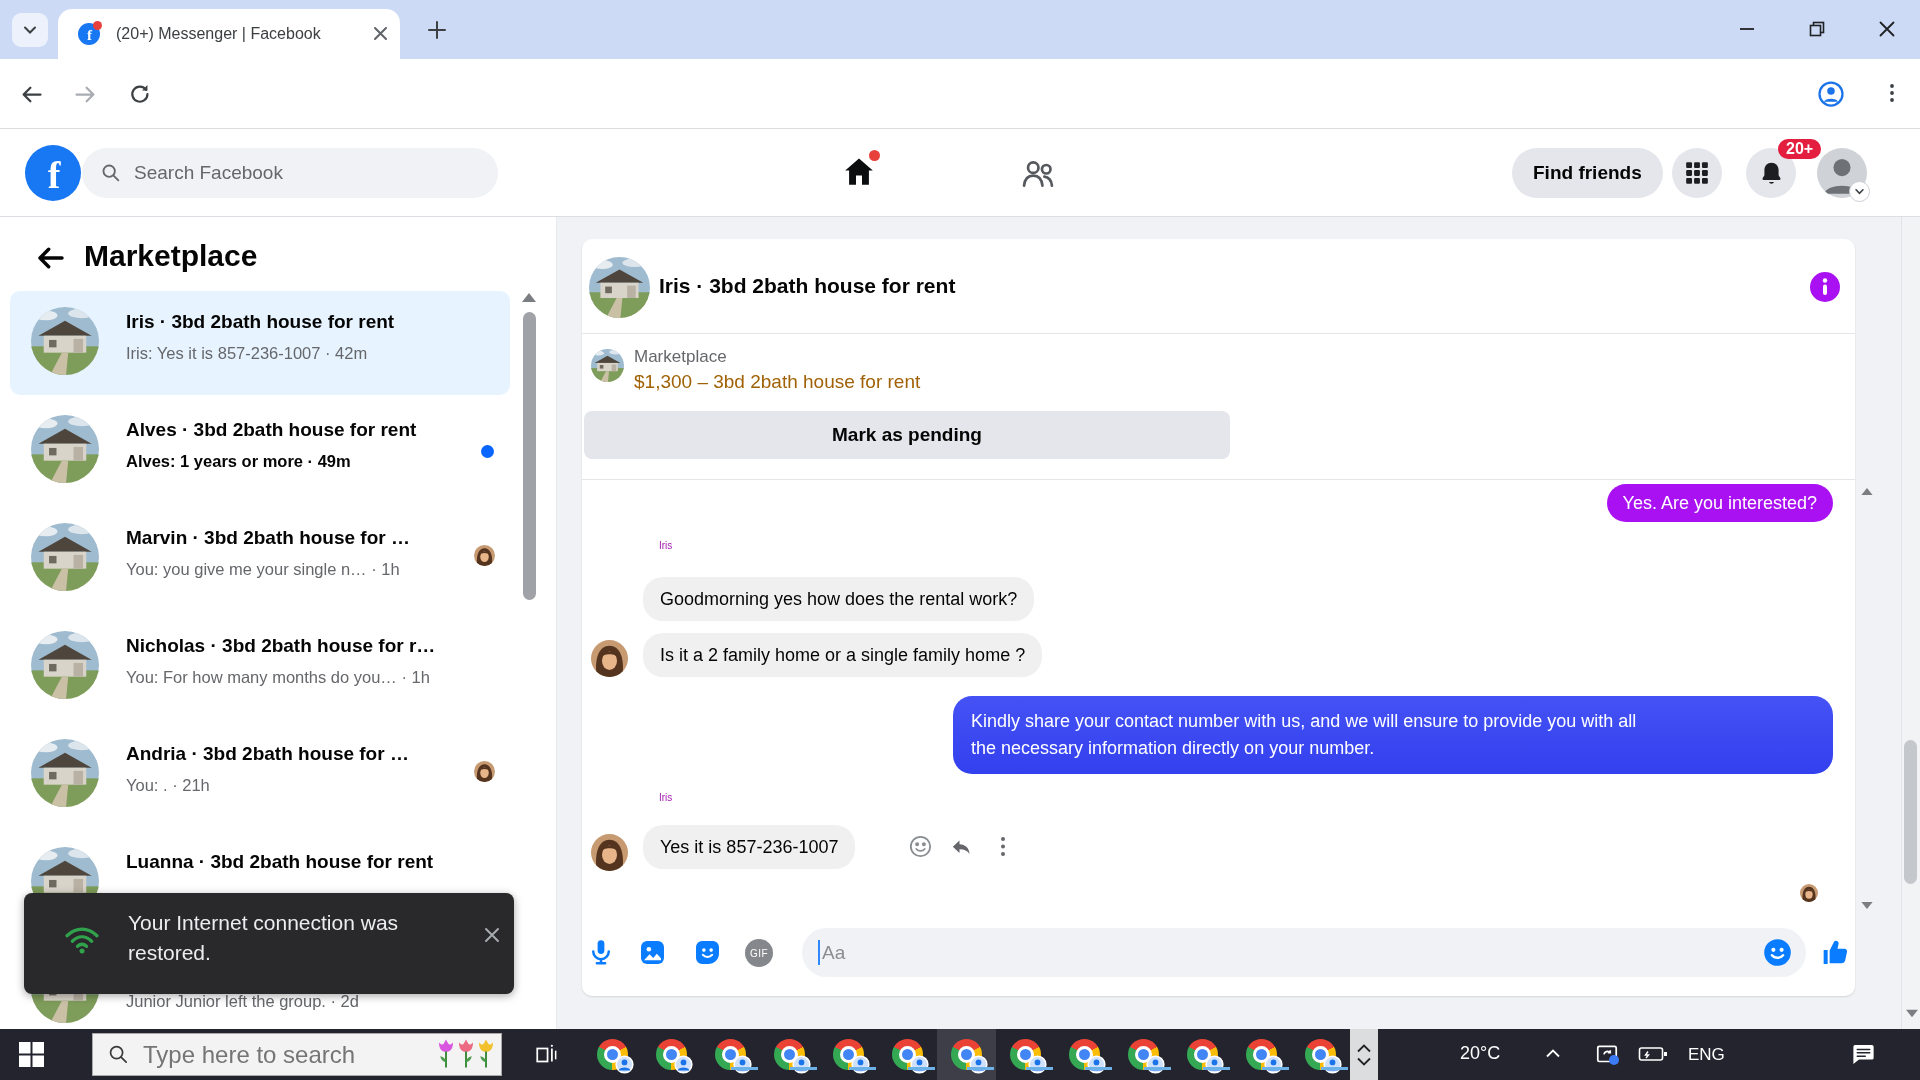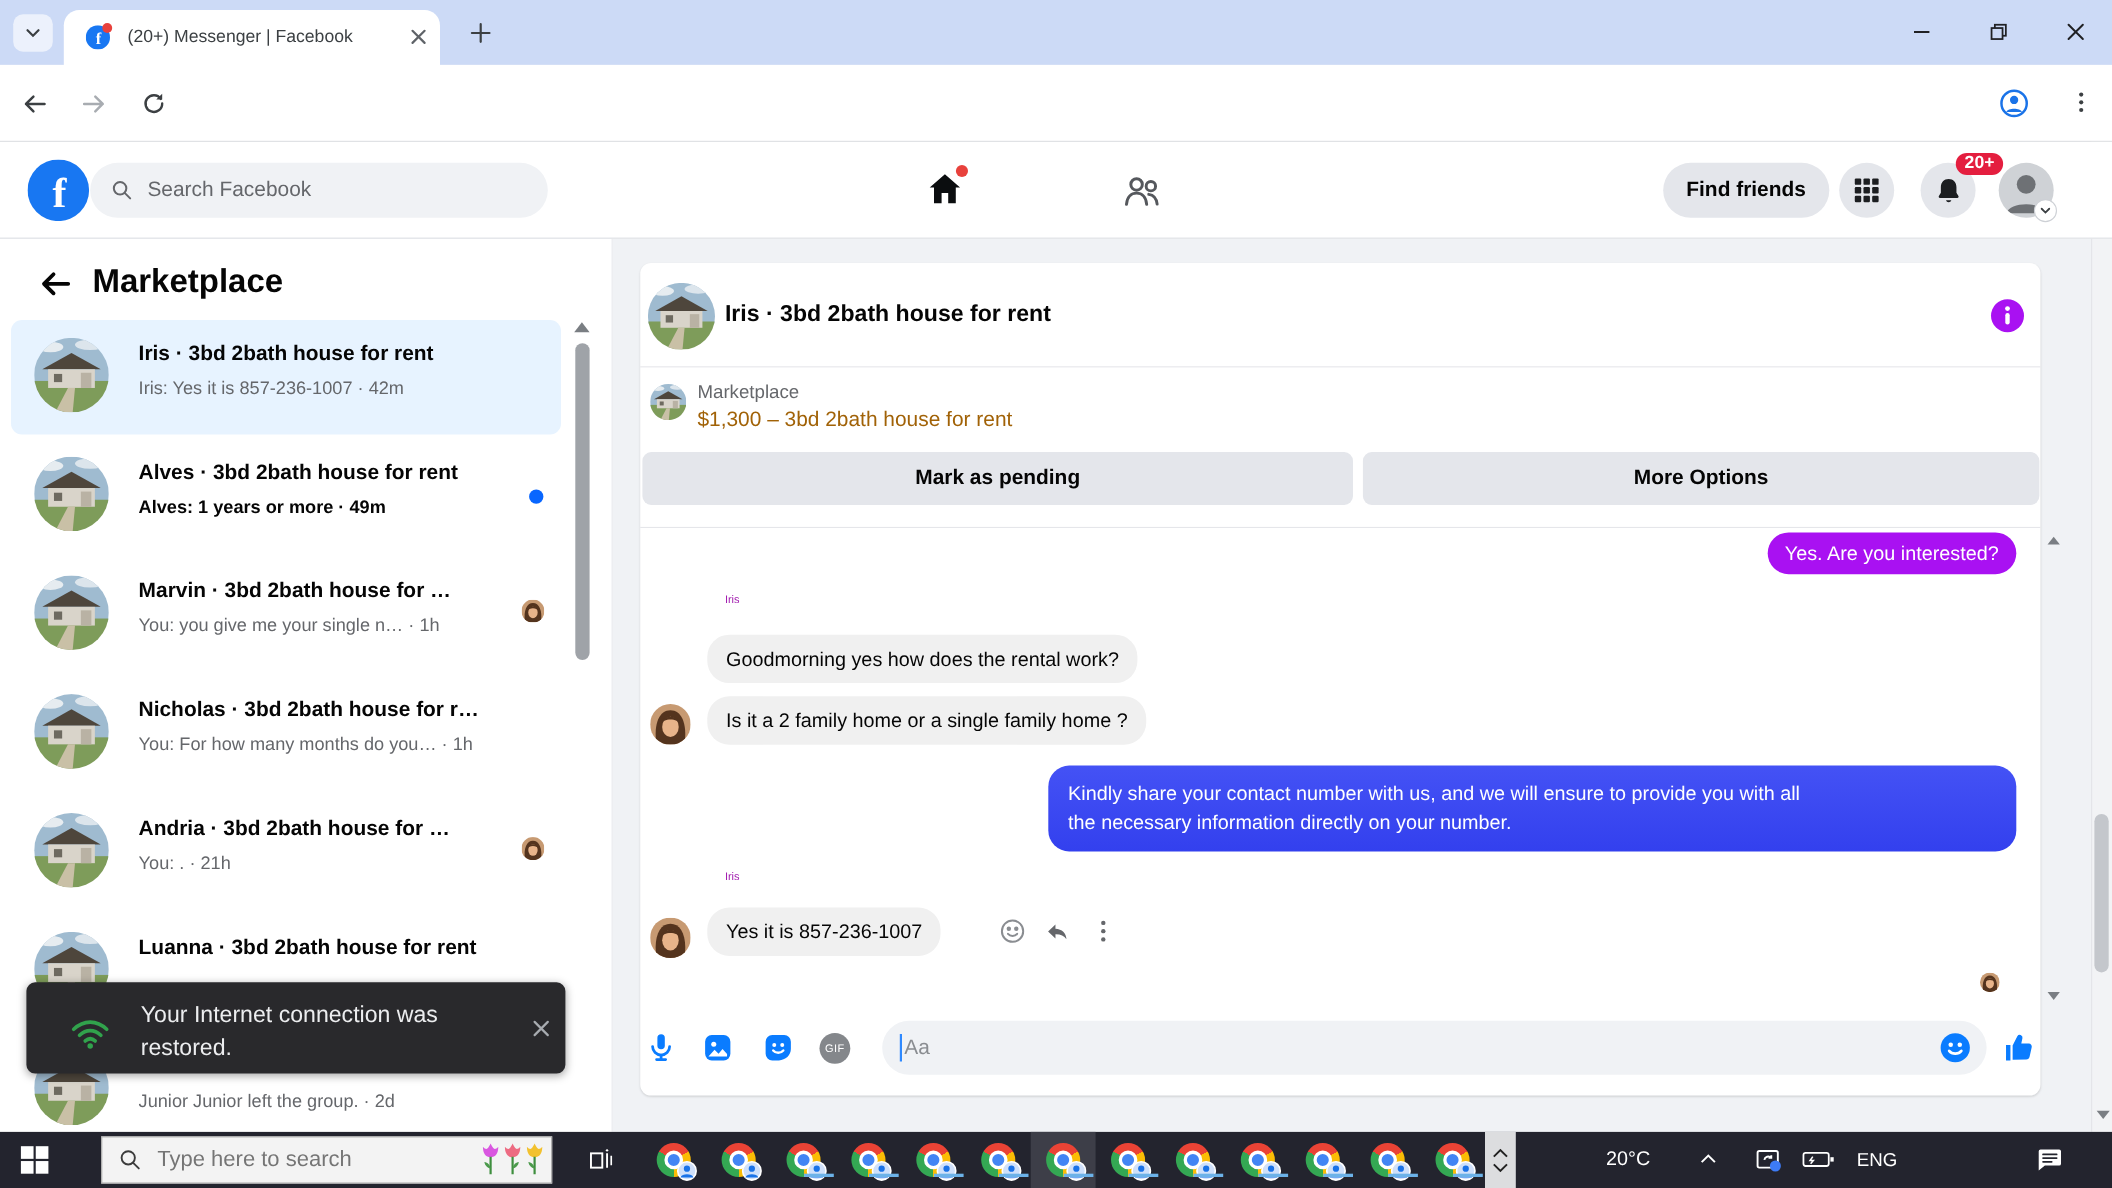--- a/index.html
+++ b/index.html
@@ -42,32 +42,32 @@
   .msg-label { position:absolute; font-size:10px; color:#a21caf;text-align:center; }
   .msg-av { position:absolute; width:37px; height:37px; border-radius:50%; overflow:hidden; }
   .bubble-purple { position:absolute; right:22px; top:245px; height:38px; line-height:38px; padding:0 16px; border-radius:19px; background:#A911F2; color:#fff; font-size:18px; white-space:nowrap; }
   .bubble-blue { position:absolute; left:371px; top:457px; width:880px; padding:12px 18px; border-radius:19px; background:linear-gradient(#4452F5,#3340EE); color:#fff; font-size:18px; line-height:27px; white-space:pre-line; }
   .composer-pill { position:absolute; left:220px; top:689px; width:1004px; height:49px; border-radius:25px; background:#F0F2F5; }
   .composer-input { position:absolute; left:20px; top:0; width:720px; height:49px; border:none; outline:none; background:transparent; font-size:19px; color:#050505; font-family:"Liberation Sans",sans-serif; }
   .composer-input::placeholder { color:#8A8D91; }
   .caret { position:absolute; left:16px; top:12px; width:2px; height:25px; background:#2E89FF; }
   .hovericon { position:absolute; top:594px; }
   
-  .toast { position:absolute; left:24px; top:893px; width:490px; height:83px; background:#29292C; border-radius:8px; box-shadow:0 2px 8px rgba(0,0,0,.35); z-index:40; }
+  .toast { position:absolute; left:24px; top:893px; width:490px; height:101px; background:#29292C; border-radius:8px; box-shadow:0 2px 8px rgba(0,0,0,.35); z-index:40; }
   .toast-text { position:absolute; left:104px; top:15px; width:330px; font-size:21px; line-height:30px; color:#ECEDEF; }
   
   .sb-scroll-thumb { position:absolute; left:523px; top:312px; width:13px; height:288px; background:#9FA3A8; border-radius:7px; z-index:6; }
   .tri-up { width:0; height:0; border-left:7px solid transparent; border-right:7px solid transparent; border-bottom:9px solid #7A7E83; }
   .tri-down { width:0; height:0; border-left:7px solid transparent; border-right:7px solid transparent; border-top:9px solid #7A7E83; }
   .main-scroll { position:absolute; left:1901px; top:129px; width:19px; height:900px; background:#F2F3F5; border-left:1px solid #E3E4E8; z-index:4; }
   .main-thumb { position:absolute; left:2px; top:611px; width:13px; height:144px; background:#C4C7CC; border-radius:7px; }
   
   .taskbar { position:absolute; left:0; top:1029px; width:1920px; height:51px; background:#23242E; z-index:60; }
   .tb-search { position:absolute; left:92px; top:4px; width:410px; height:43px; background:#F3F3F3; border:1px solid #A9A9A9; }
-  .tb-search input { position:absolute; left:50px; top:0; width:280px; height:41px; border:none; outline:none; background:transparent; font-size:20px; color:#3B3B3B; font-family:"Liberation Sans",sans-serif; }
+  .tb-search input { position:absolute; left:50px; top:0; width:280px; height:41px; border:none; outline:none; background:transparent; font-size:24px; color:#3B3B3B; font-family:"Liberation Sans",sans-serif; }
   .task-cell { position:absolute; top:0; width:59px; height:51px; display:flex; align-items:center; justify-content:center; }
   .task-cell.focused { background:#3D3E48; }
   .task-cell .uline { position:absolute; left:16px; bottom:0; width:27px; height:3px; background:#6CB2E8; display:none; }
   .task-cell.running .uline { display:block; }
   .chrome-ball { position:relative; width:31px; height:31px; border-radius:50%; background:conic-gradient(from 60deg,#FBBC05 0 120deg,#34A853 0 240deg,#EA4335 0 360deg); }
   .chrome-ball::before { content:''; position:absolute; inset:7px; background:#4285F4; border:3px solid #fff; border-radius:50%; }
   .chrome-badge { position:absolute; right:-6px; bottom:-4px; width:19px; height:19px; }
   .trayicon { position:absolute; display:flex; align-items:center; justify-content:center; }
   .traytext { position:absolute; color:#fff; font-size:17px; }
   .chevcol { position:absolute; left:1350px; top:0; width:28px; height:51px; background:#DCDDDF; display:flex; flex-direction:column; align-items:center; justify-content:center; gap:4px; }
@@ -343,21 +343,20 @@
           <rect x="15" y="14.5" width="4" height="10.5" rx="2" fill="#fff"></rect>
         </svg>
     </div>
     <div class="divider" style="top:94px;"></div>
     <div class="abs" style="left:9px;top:110px;width:33px;height:33px;border-radius:50%;overflow:hidden;"><svg width="33" height="33">
           <use href="#houseav" width="33" height="33"></use>
         </svg></div>
     <div class="ctx-label">Marketplace</div>
     <div class="ctx-detail">$1,300 – 3bd 2bath house for rent</div>
     <div class="graybtn" style="left:2px;width:646px;">Mark as pending</div>
-    <div class="graybtn" style="left:657px;width:615px;">More Options</div>
     <div class="divider" style="top:240px;"></div>
 
     <div class="bubble-purple">Yes. Are you interested?</div>
     <div class="msg-label" style="left:77px;top:301px;">Iris</div>
     <div class="bubble" style="left:61px;top:338px;">Goodmorning yes how does the rental work?</div>
     <div class="msg-av" style="left:9px;top:401px;"><svg width="37" height="37">
           <use href="#womanav" width="37" height="37"></use>
         </svg></div>
     <div class="bubble" style="left:61px;top:394px;">Is it a 2 family home or a single family home ?</div>
     <div class="bubble-blue">Kindly share your contact number with us, and we will ensure to provide you with all

